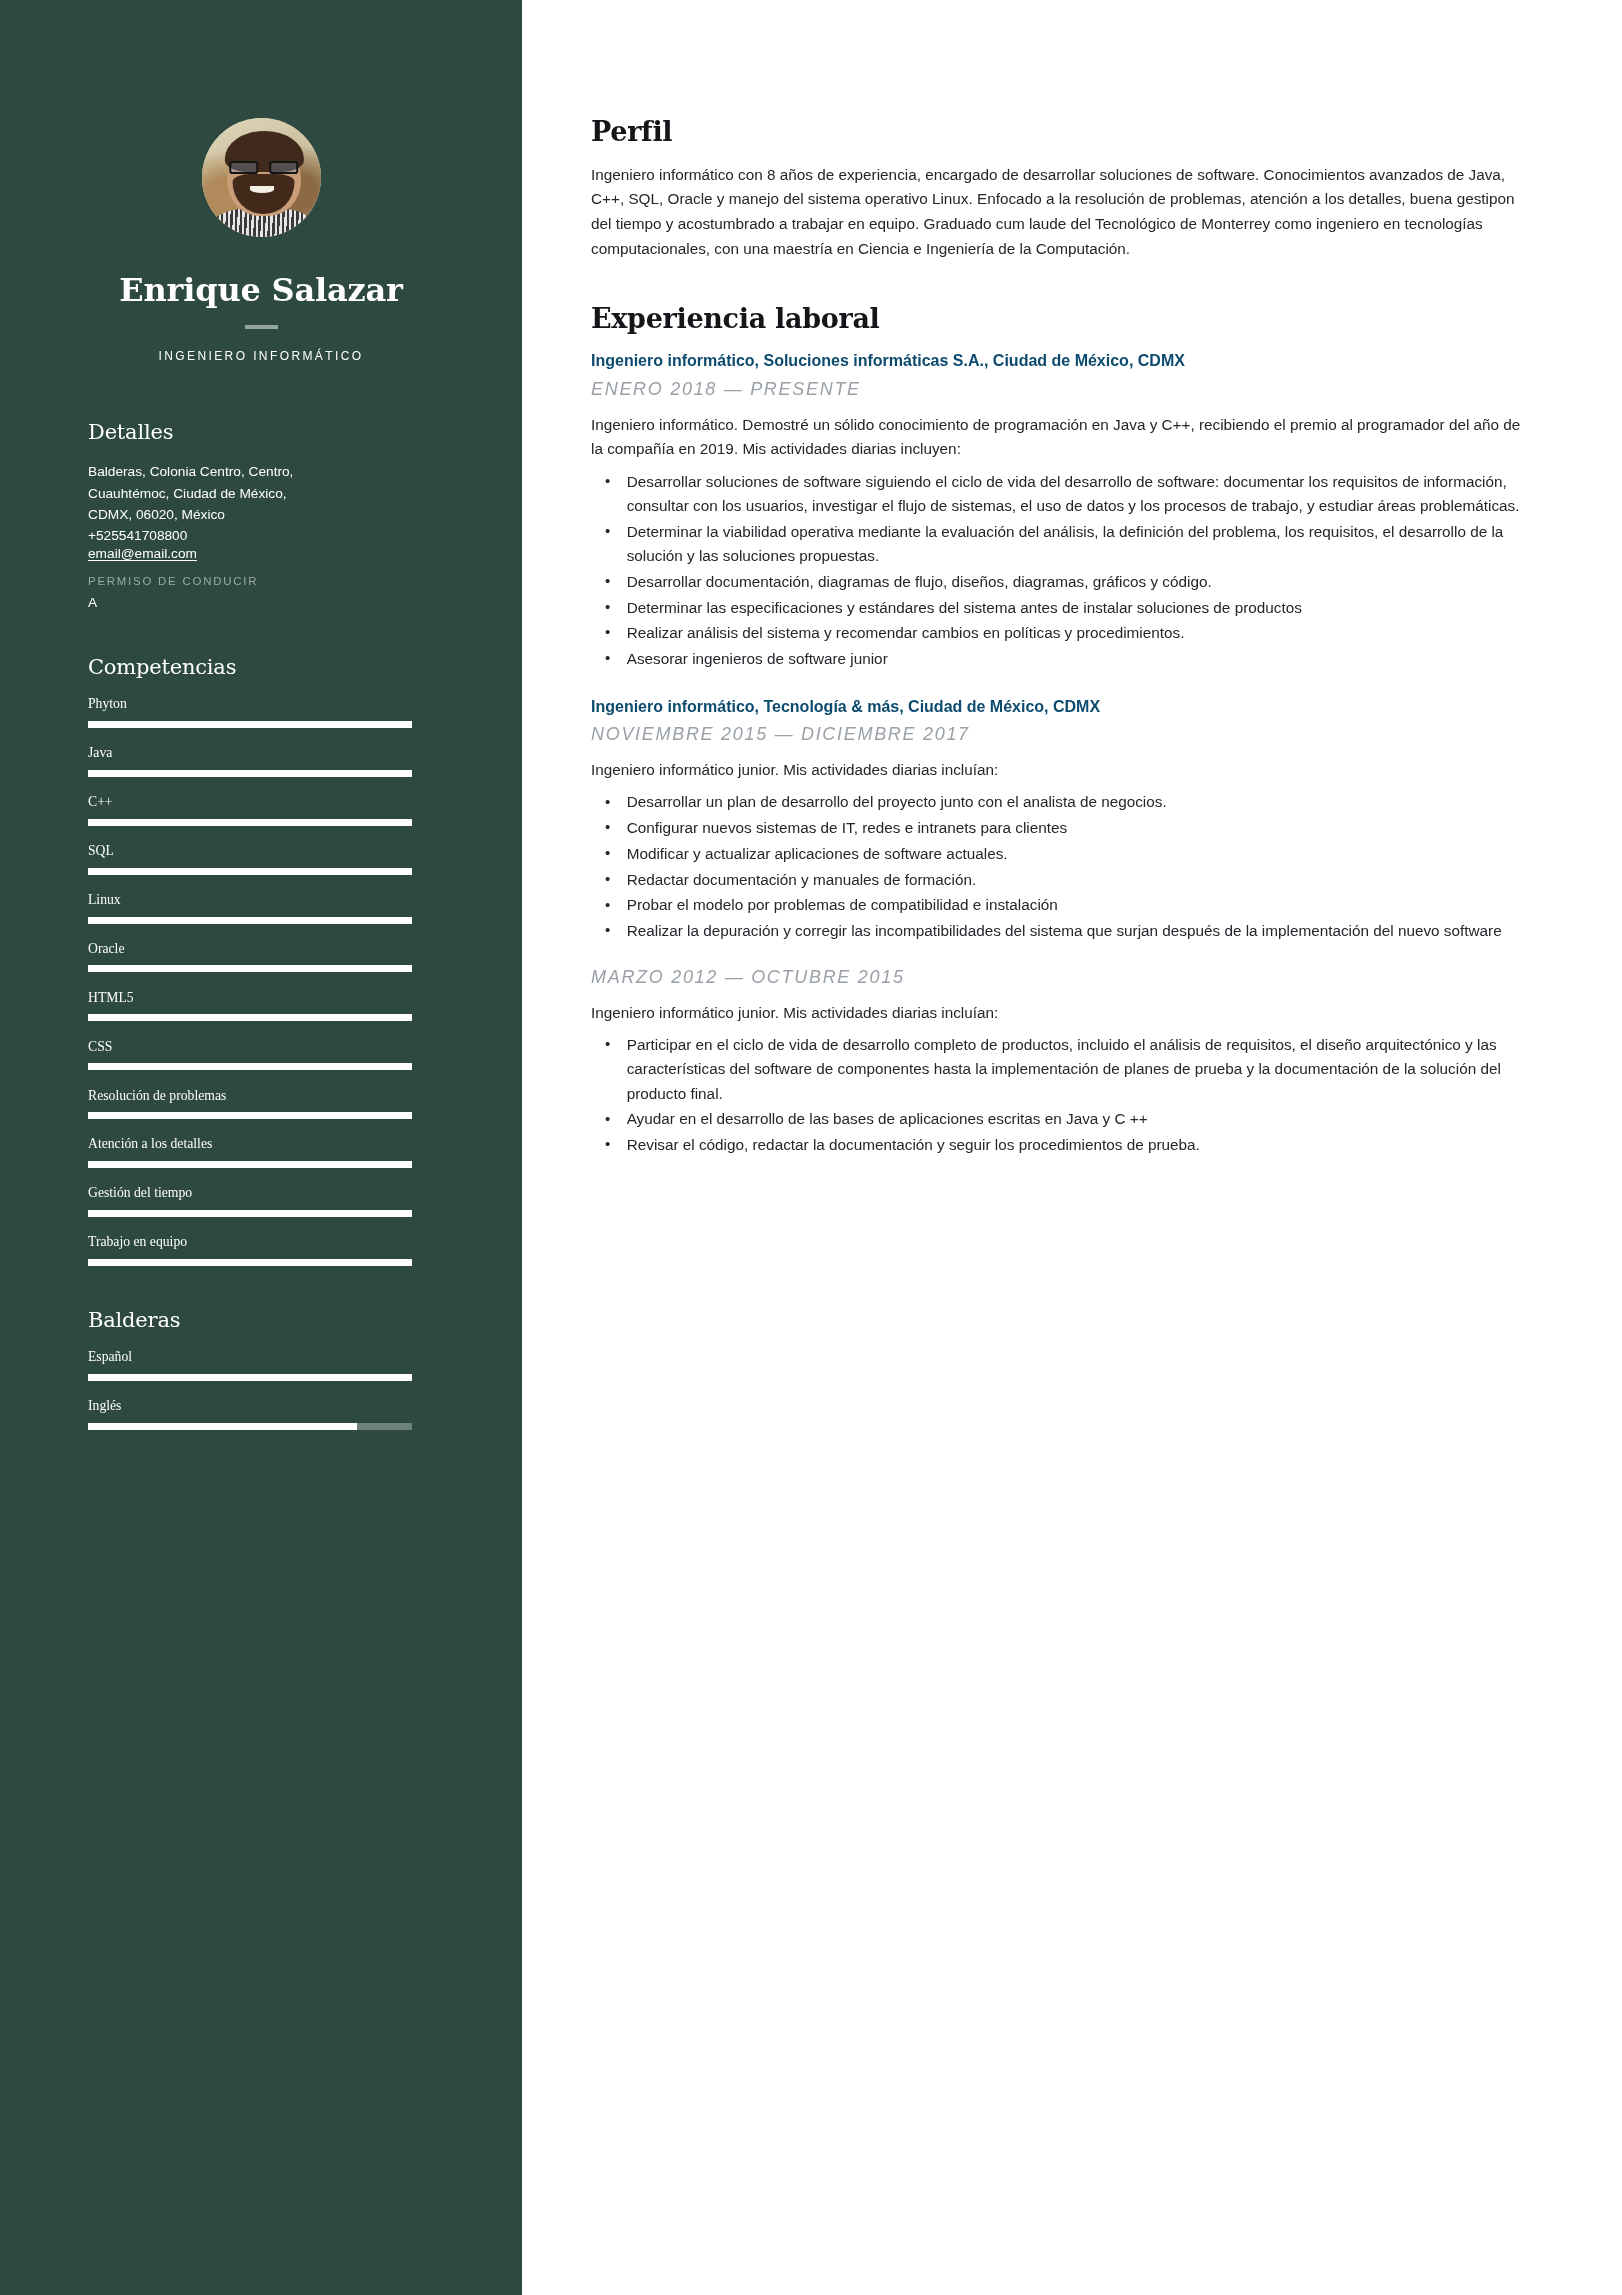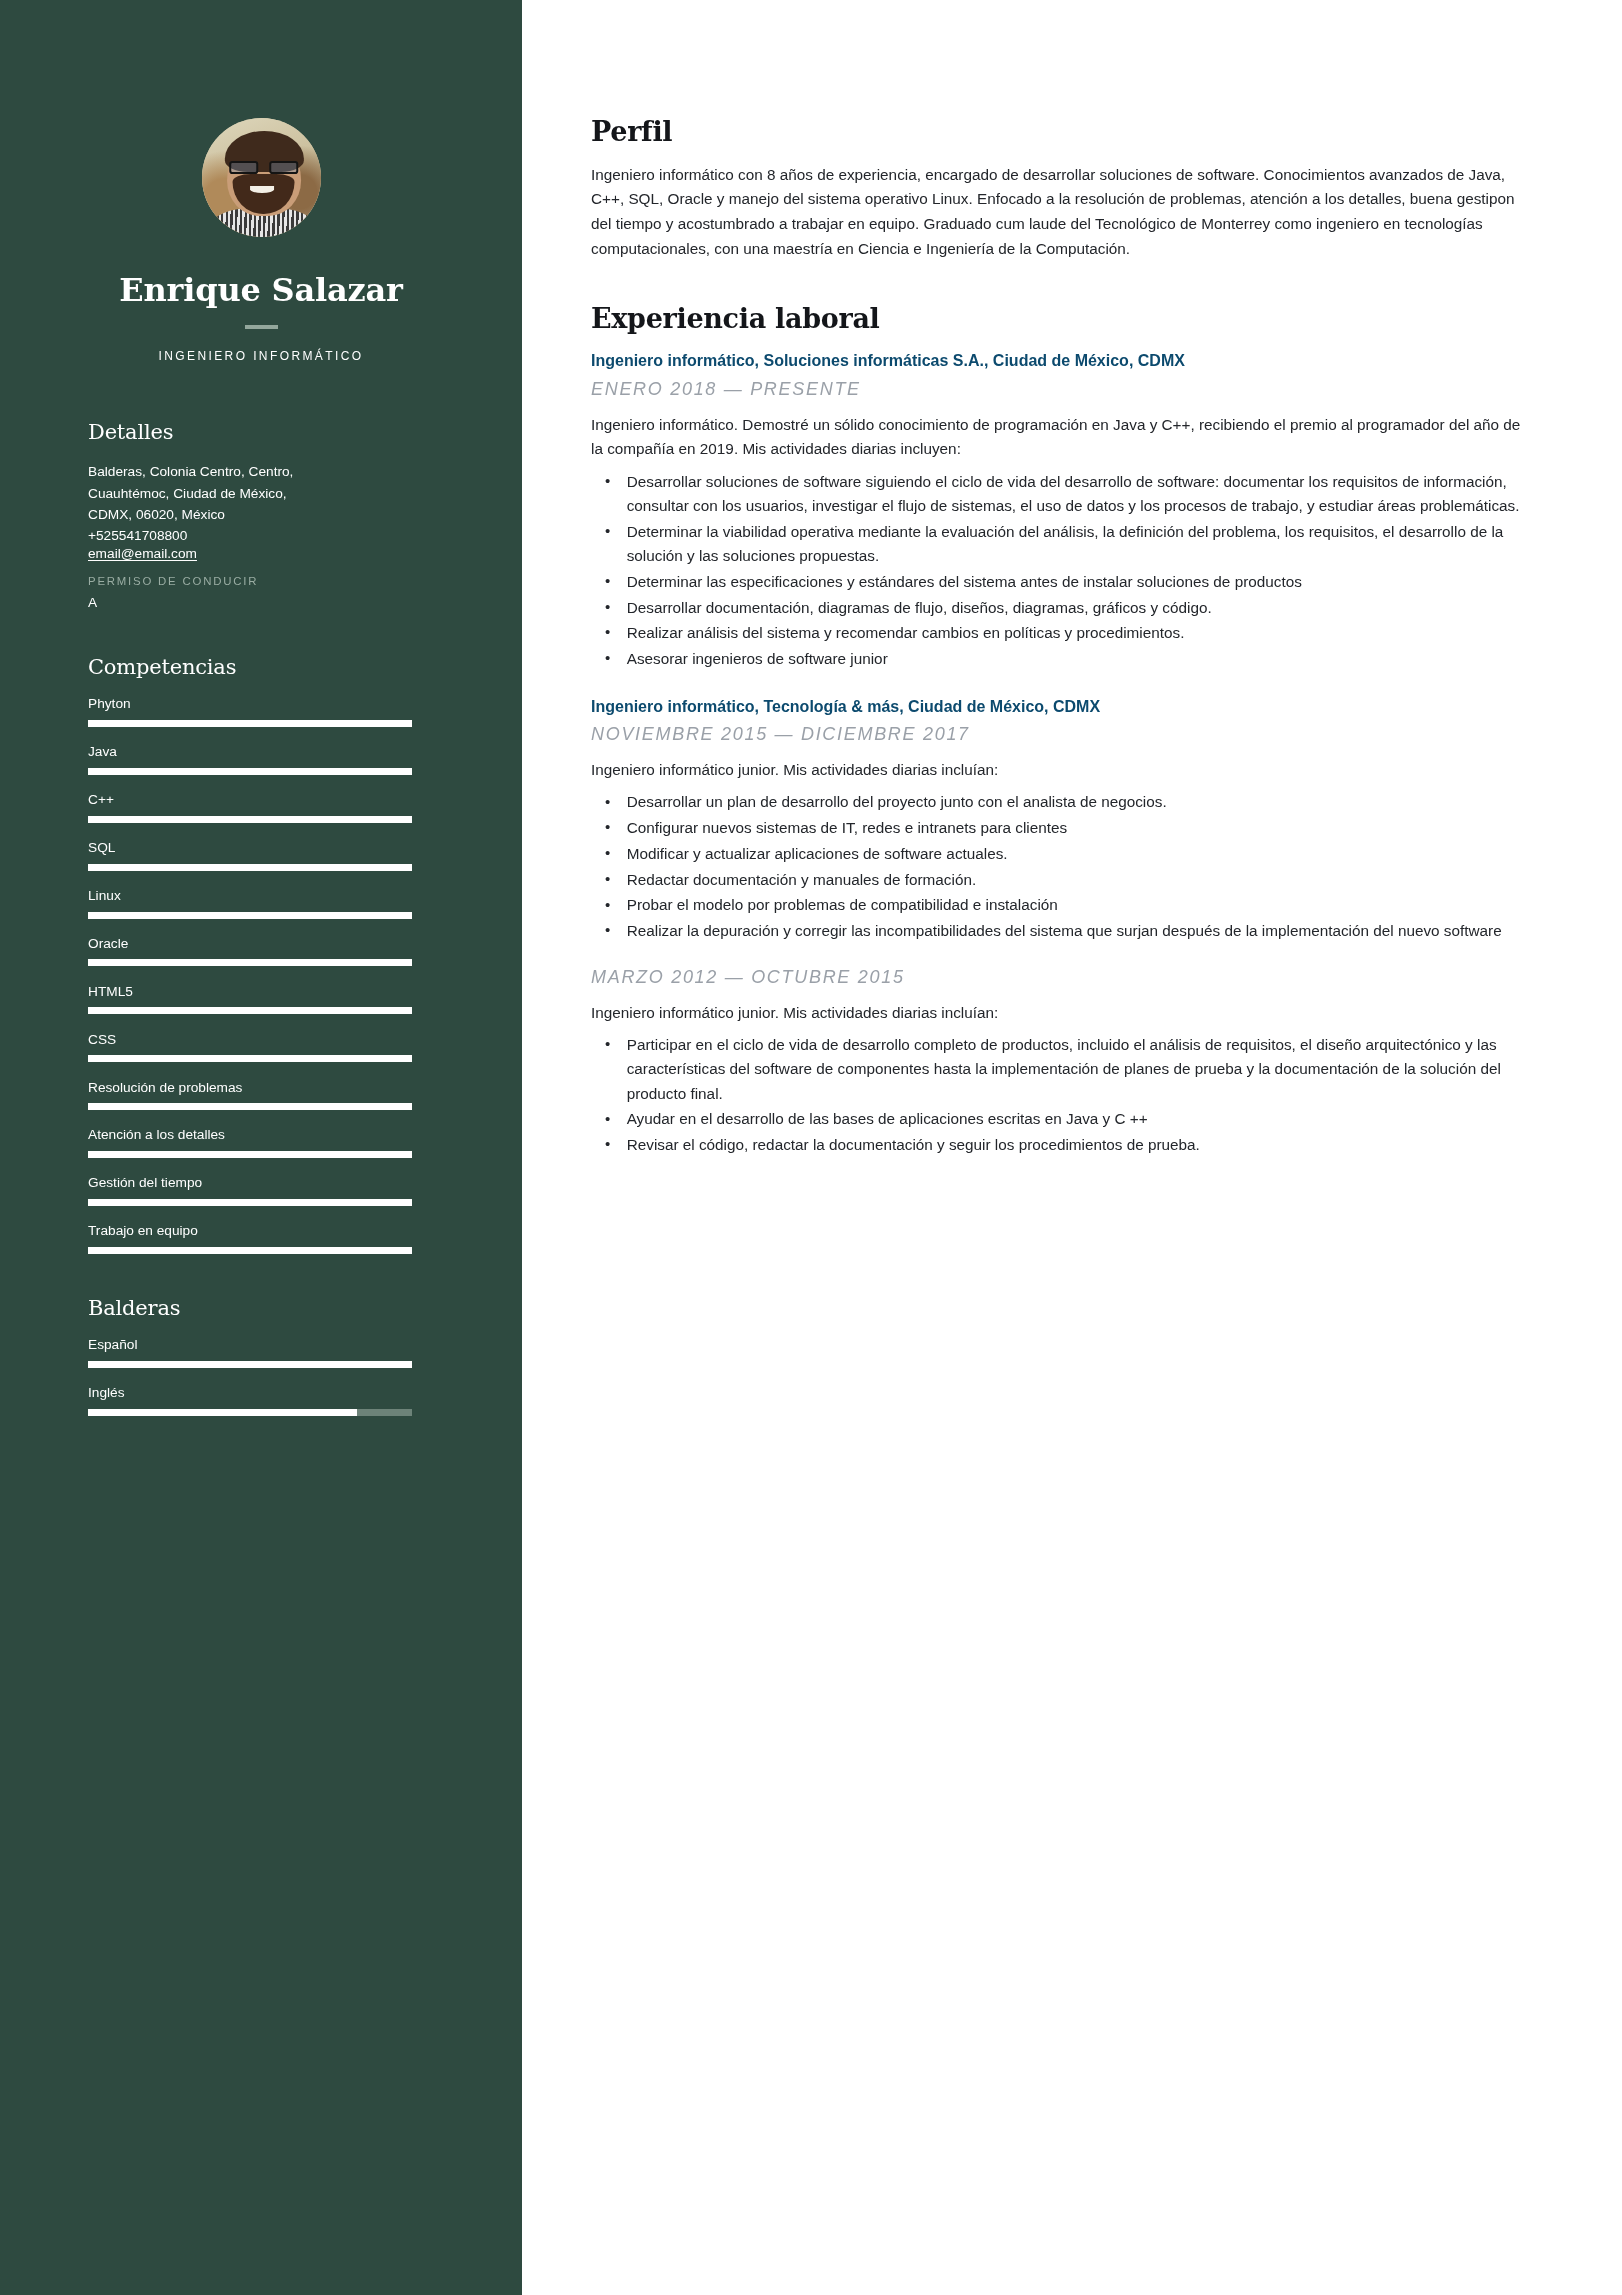--- a/index.html
+++ b/index.html
@@ -167,20 +167,21 @@
 
   .sb-block { margin-bottom: 42px; }
 
   .skill {
     margin-bottom: 17.3px;
   }
   .skill-label {
     font-size: 13.7px;
     color: #ffffff;
     margin-bottom: 8.6px;
+    font-family: Liberation Serif, serif;
   }
   .bar-track {
     width: 324px;
     height: 7px;
     background: #6d8379;
   }
   .bar-fill {
     height: 100%;
     background: #ffffff;
   }
@@ -405,22 +406,22 @@
     <section>
       <h1 class="m-heading">Experiencia laboral</h1>
       <div id="jobs-list">
           <div class="job">
             <div class="job-title">Ingeniero informático, Soluciones informáticas S.A., Ciudad de México, CDMX</div>
             <div class="job-dates">ENERO 2018 — PRESENTE</div>
             <div class="job-desc">Ingeniero informático. Demostré un sólido conocimiento de programación en Java y C++, recibiendo el premio al programador del año de la compañía en 2019. Mis actividades diarias incluyen:</div>
             <ul class="bullets">
               <li>Desarrollar soluciones de software siguiendo el ciclo de vida del desarrollo de software: documentar los requisitos de información, consultar con los usuarios, investigar el flujo de sistemas, el uso de datos y los procesos de trabajo, y estudiar áreas problemáticas.</li>
               <li>Determinar la viabilidad operativa mediante la evaluación del análisis, la definición del problema, los requisitos, el desarrollo de la solución y las soluciones propuestas.</li>
+              <li>Desarrollar documentación, diagramas de flujo, diseños, diagramas, gráficos y código.</li>
               <li>Determinar las especificaciones y estándares del sistema antes de instalar soluciones de productos</li>
-              <li>Desarrollar documentación, diagramas de flujo, diseños, diagramas, gráficos y código.</li>
               <li>Realizar análisis del sistema y recomendar cambios en políticas y procedimientos.</li>
               <li>Asesorar ingenieros de software junior</li>
             </ul>
           </div>
           <div class="job">
             <div class="job-title">Ingeniero informático, Tecnología &amp; más, Ciudad de México, CDMX</div>
             <div class="job-dates">NOVIEMBRE 2015 — DICIEMBRE 2017</div>
             <div class="job-desc">Ingeniero informático junior. Mis actividades diarias incluían:</div>
             <ul class="bullets">
               <li>Desarrollar un plan de desarrollo del proyecto junto con el analista de negocios.</li>

